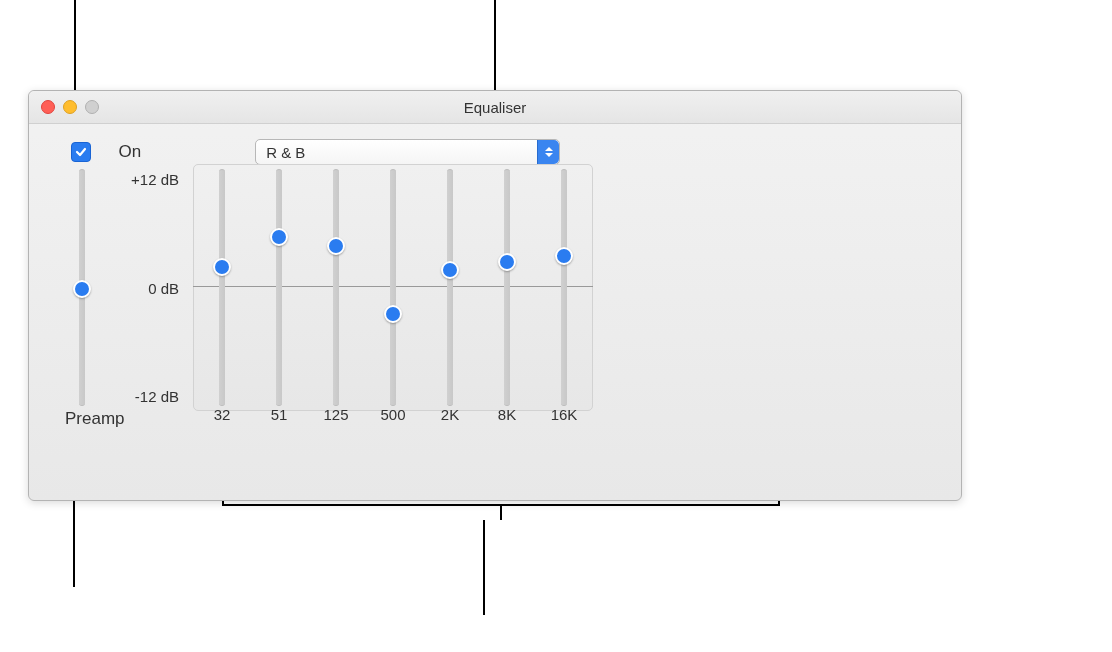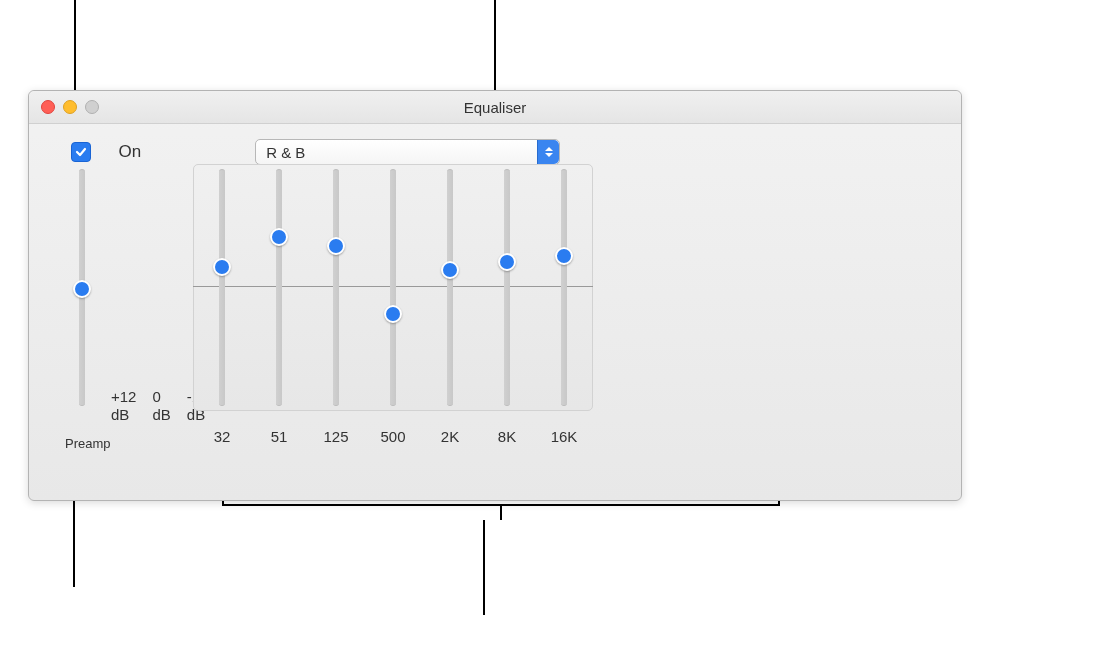--- a/index.html
+++ b/index.html
@@ -146,30 +146,29 @@
     border: 2px solid #fff;
     border-radius: 50%;
     position: absolute;
     left: 50%;
     transform: translate(-50%, -50%);
     box-shadow: 0 1px 2px rgba(0,0,0,0.3);
   }
   .db-labels {
     width: 76px;
     display: flex;
-    flex-direction: row;
+    flex-direction: column;
     justify-content: space-between;
     align-items: flex-end;
     height: 237px;
     font-size: 15px;
     color: #333;
     margin-left: 14px;
     padding-right: 8px;
     padding-top: 2px;
-    gap: 16px;
   }
   .db-labels div { height: 18px; line-height: 18px; }
   
   .bands-wrap {
     position: relative;
     margin-left: 18px;
   }
   .bg-plate {
     position: absolute;
     left: -12px;
@@ -196,29 +195,29 @@
   .band {
     width: 34px;
     display: flex;
     flex-direction: column;
     align-items: center;
   }
   .band-label {
     text-align: center;
     font-size: 15px;
     color: #333;
-    margin-top: 22px;
+    margin-top: 0;
     white-space: nowrap;
   }
 
   .preamp-label {
     position: absolute;
     left: 36px;
     bottom: 14px;
-    font-size: 13px;
+    font-size: 17px;
     color: #333;
   }
 
   
   .anno-line {
     position: absolute;
     background: #000;
   }
   .v1 { left: 74px; top: 0; width: 2px; height: 110px; }
   .v2 { left: 494px; top: 0; width: 2px; height: 138px; }

